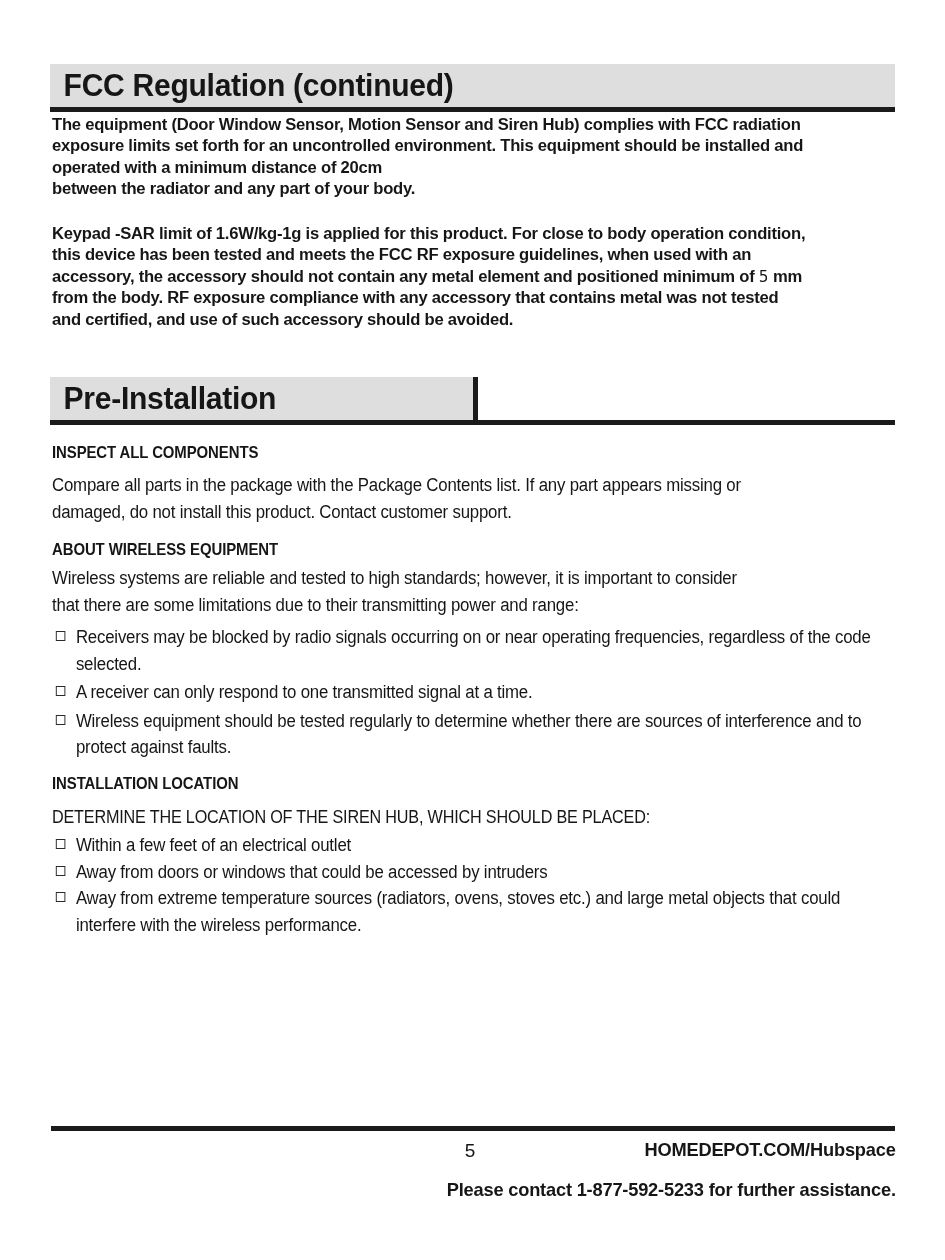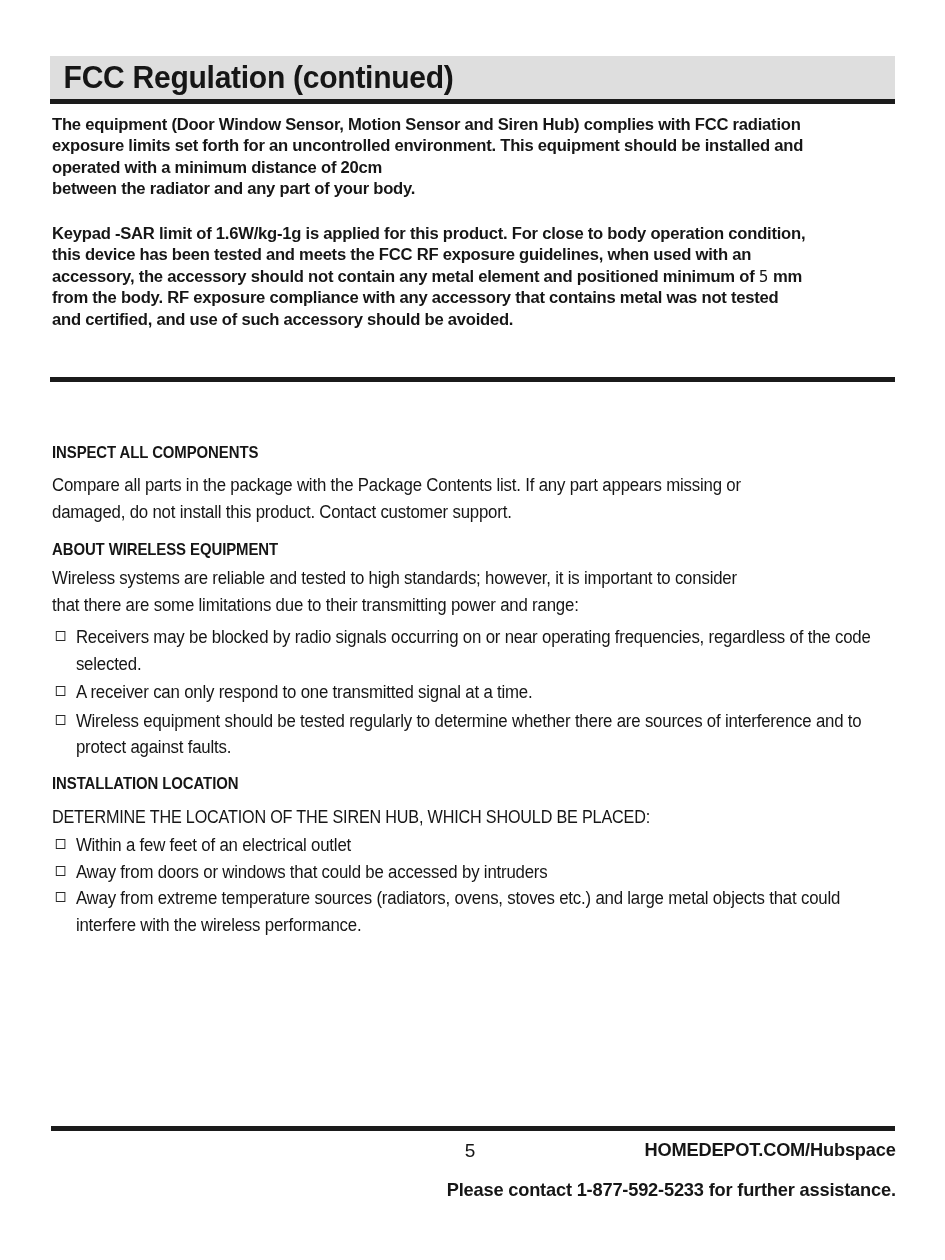--- a/index.html
+++ b/index.html
@@ -221,21 +221,21 @@
     right: 49px;
     text-align: right;
     transform-origin: right top;
   }
 </style>
 </head>
 <body>
 
 <div class="page">
 
-  <div class="banner" style="top:56px;">
+  <div class="banner" style="top:64px;">
     <div class="band">
       <div class="fill" style="width:845px;"></div>
       <div class="band-title">FCC Regulation (continued)</div>
     </div>
     <div class="rule"></div>
   </div>
 
   <div class="para" style="top:114px;">
     <span>The equipment (Door Window Sensor, Motion Sensor and Siren Hub) complies with FCC radiation</span><br>
     <span>exposure limits set forth for an uncontrolled environment. This equipment should be installed and</span><br>
@@ -245,20 +245,25 @@
 
   <div class="para" style="top:223px;">
     <span>Keypad -SAR limit of 1.6W/kg-1g is applied for this product.  For close to body operation condition,</span><br>
     <span>this device has been tested and meets the FCC RF exposure guidelines, when used with an</span><br>
     <span>accessory, the accessory should not contain any metal element and positioned minimum of </span><span class="alt-font">5</span><span> mm</span><br>
     <span>from the body.  RF exposure compliance with any accessory that contains metal was not tested</span><br>
     <span>and certified, and use of such accessory should be avoided.</span>
   </div>
 
   <div class="banner" style="top:377px;">
+    <div class="band">
+      <div class="fill" style="width:423px;"></div>
+      <div class="divider" style="left:423px;"></div>
+      <div class="band-title">Pre-Installation</div>
+    </div>
     <div class="rule"></div>
   </div>
 
   <div class="subhead" style="top:443px;">INSPECT ALL COMPONENTS</div>
 
   <div class="bodytext" style="top:472px;">
     <span>Compare all parts in the package with the Package Contents list. If any part appears missing or</span><br>
     <span>damaged, do not install this product. Contact customer support.</span>
   </div>
 

